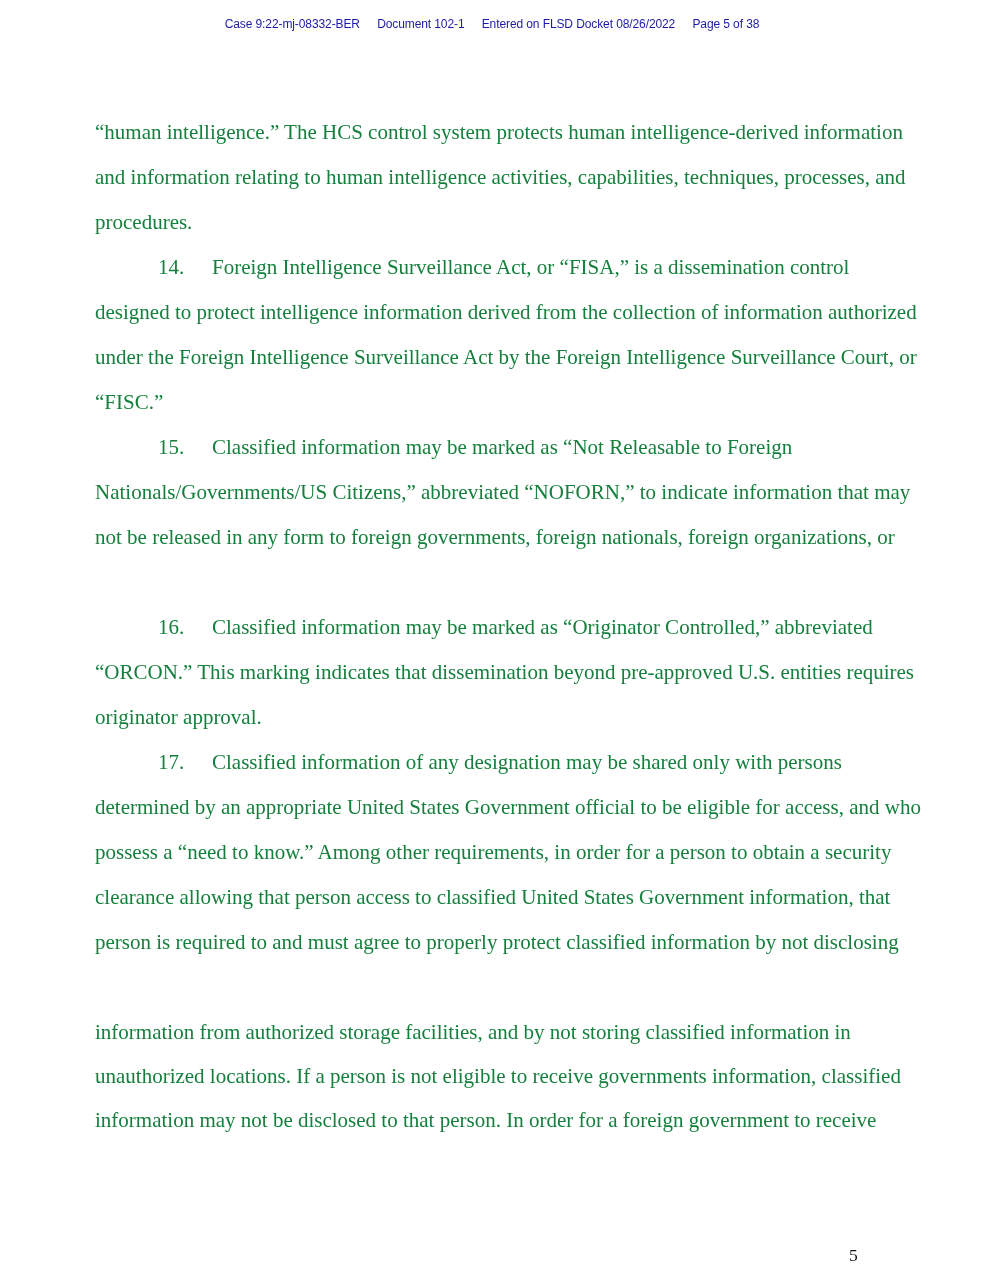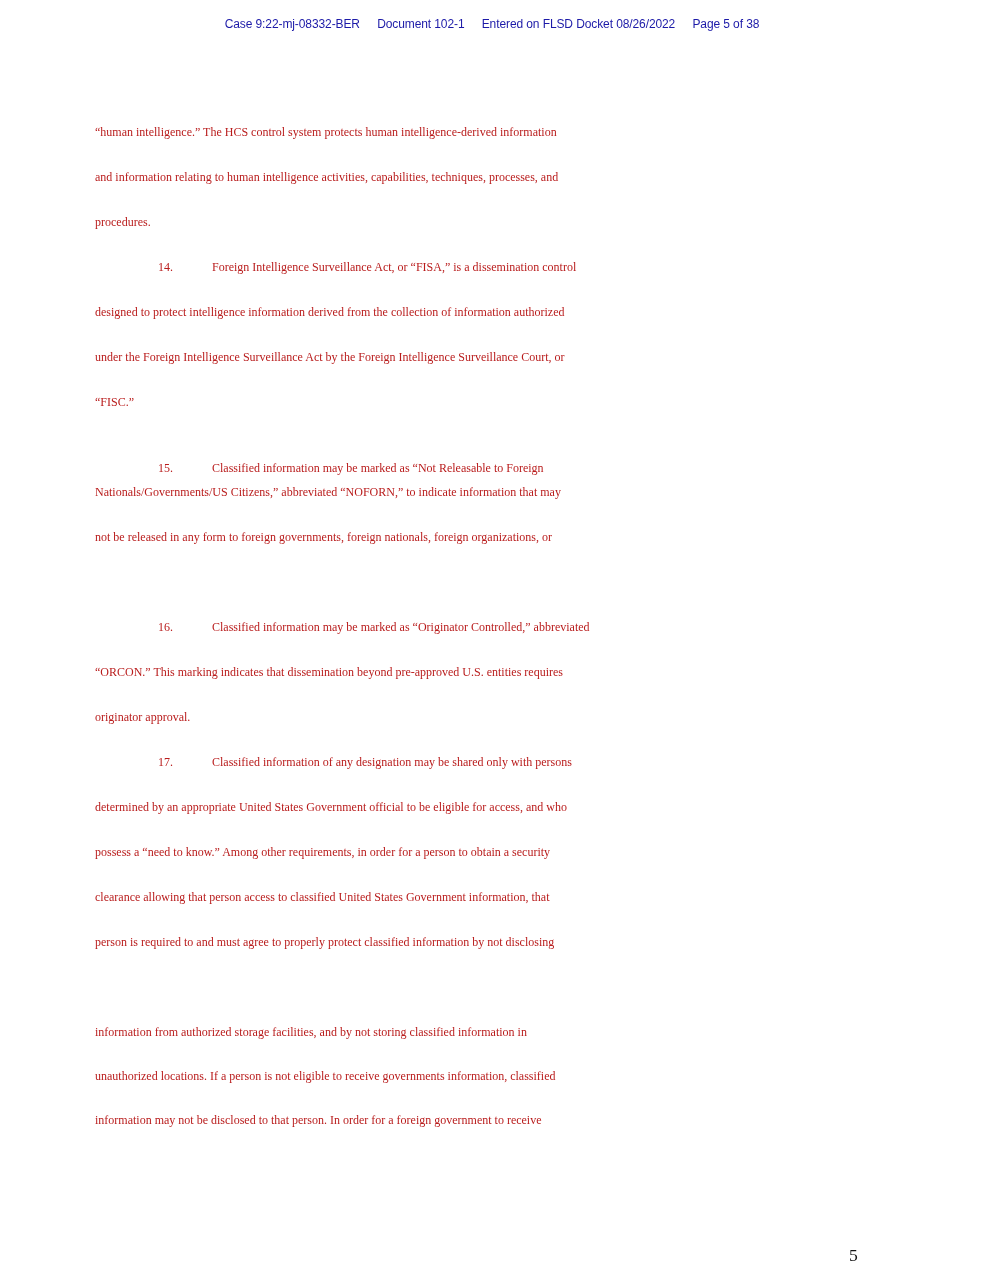--- a/index.html
+++ b/index.html
@@ -32,22 +32,22 @@
       position: absolute;
       left: 0;
       top: 0;
       width: 984px;
       height: 1274px;
     }
     .line {
       position: absolute;
       left: 95px;
       font-family: "Liberation Serif", serif;
-      font-size: 12px;
-      color: #b91c1c;
+      font-size: 21px;
+      color: #15803d;
       white-space: nowrap;
       line-height: 22px;
     }
     .line.first {
       left: 158px;
     }
     .para-num {
       display: inline-block;
       width: 54px;
     }
@@ -76,21 +76,21 @@
   <div class="line" style="top:166px">and information relating to human intelligence activities, capabilities, techniques, processes, and</div>
   <div class="line" style="top:211px">procedures.</div>
 
   <div class="line first" style="top:256px">
     <span class="para-num">14.</span><span>Foreign Intelligence Surveillance Act, or “FISA,” is a dissemination control</span>
   </div>
   <div class="line" style="top:301px">designed to protect intelligence information derived from the collection of information authorized</div>
   <div class="line" style="top:346px">under the Foreign Intelligence Surveillance Act by the Foreign Intelligence Surveillance Court, or</div>
   <div class="line" style="top:391px">“FISC.”</div>
 
-  <div class="line first" style="top:457px">
+  <div class="line first" style="top:436px">
     <span class="para-num">15.</span><span>Classified information may be marked as “Not Releasable to Foreign</span>
   </div>
   <div class="line" style="top:481px">Nationals/Governments/US Citizens,” abbreviated “NOFORN,” to indicate information that may</div>
   <div class="line" style="top:526px">not be released in any form to foreign governments, foreign nationals, foreign organizations, or</div>
 
   <div class="line first" style="top:616px">
     <span class="para-num">16.</span><span>Classified information may be marked as “Originator Controlled,” abbreviated</span>
   </div>
   <div class="line" style="top:661px">“ORCON.”  This marking indicates that dissemination beyond pre-approved U.S. entities requires</div>
   <div class="line" style="top:706px">originator approval.</div>

